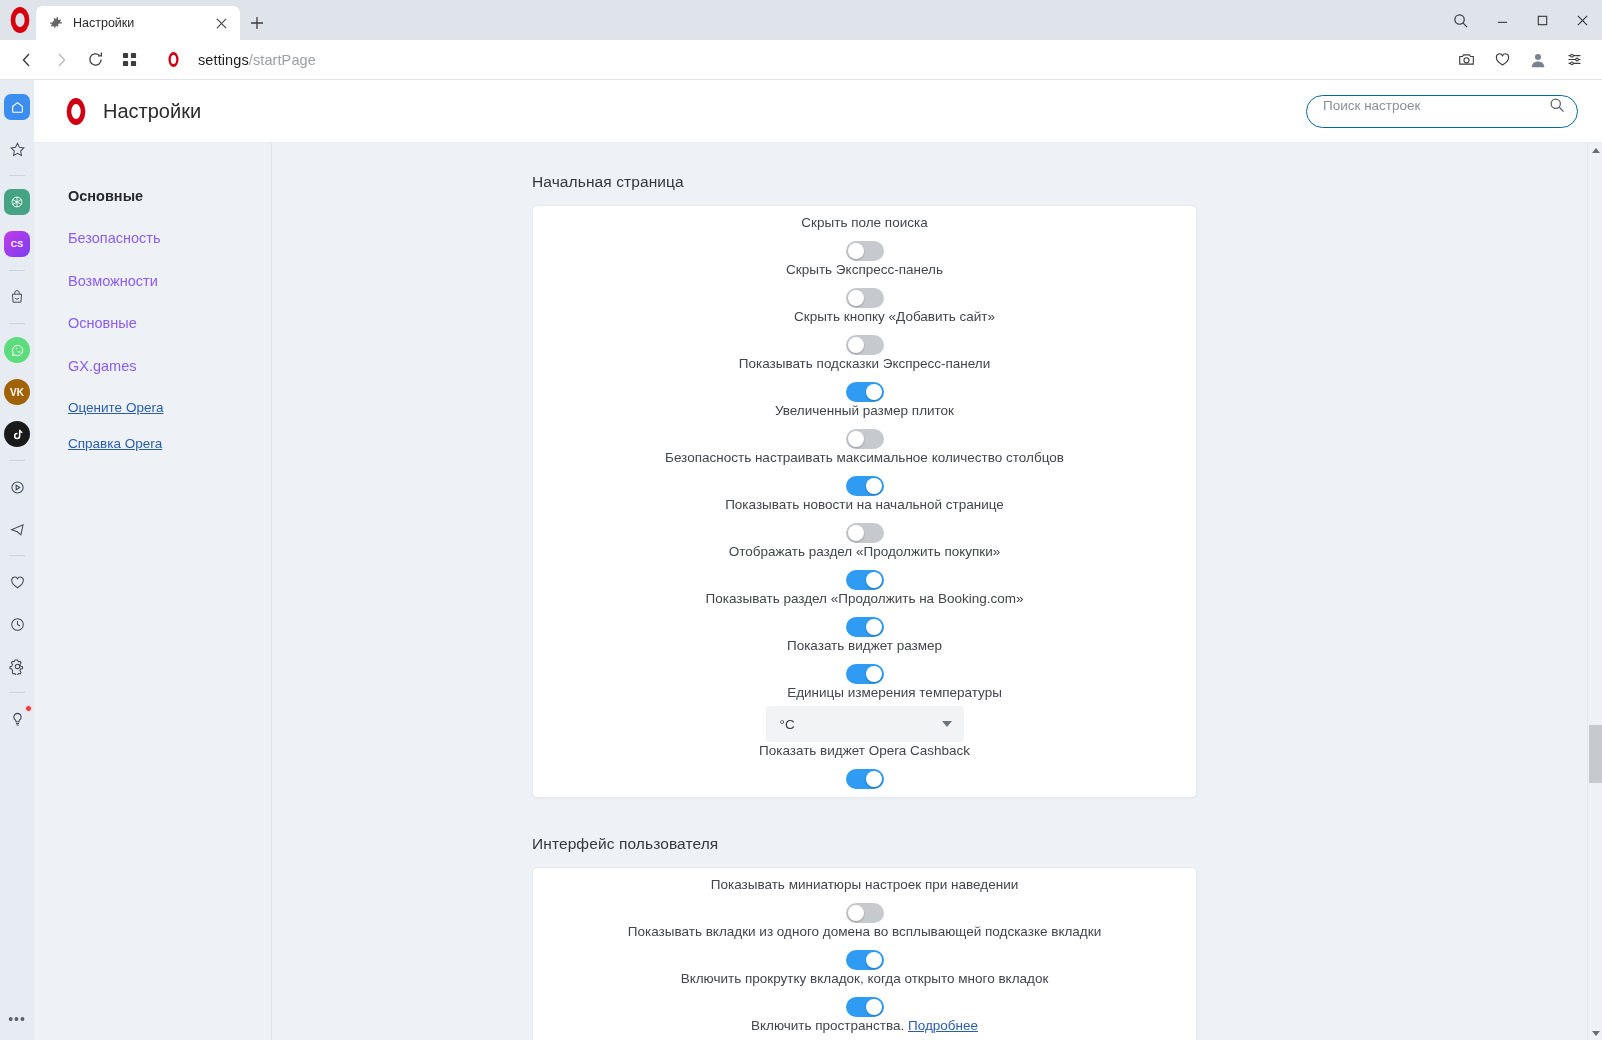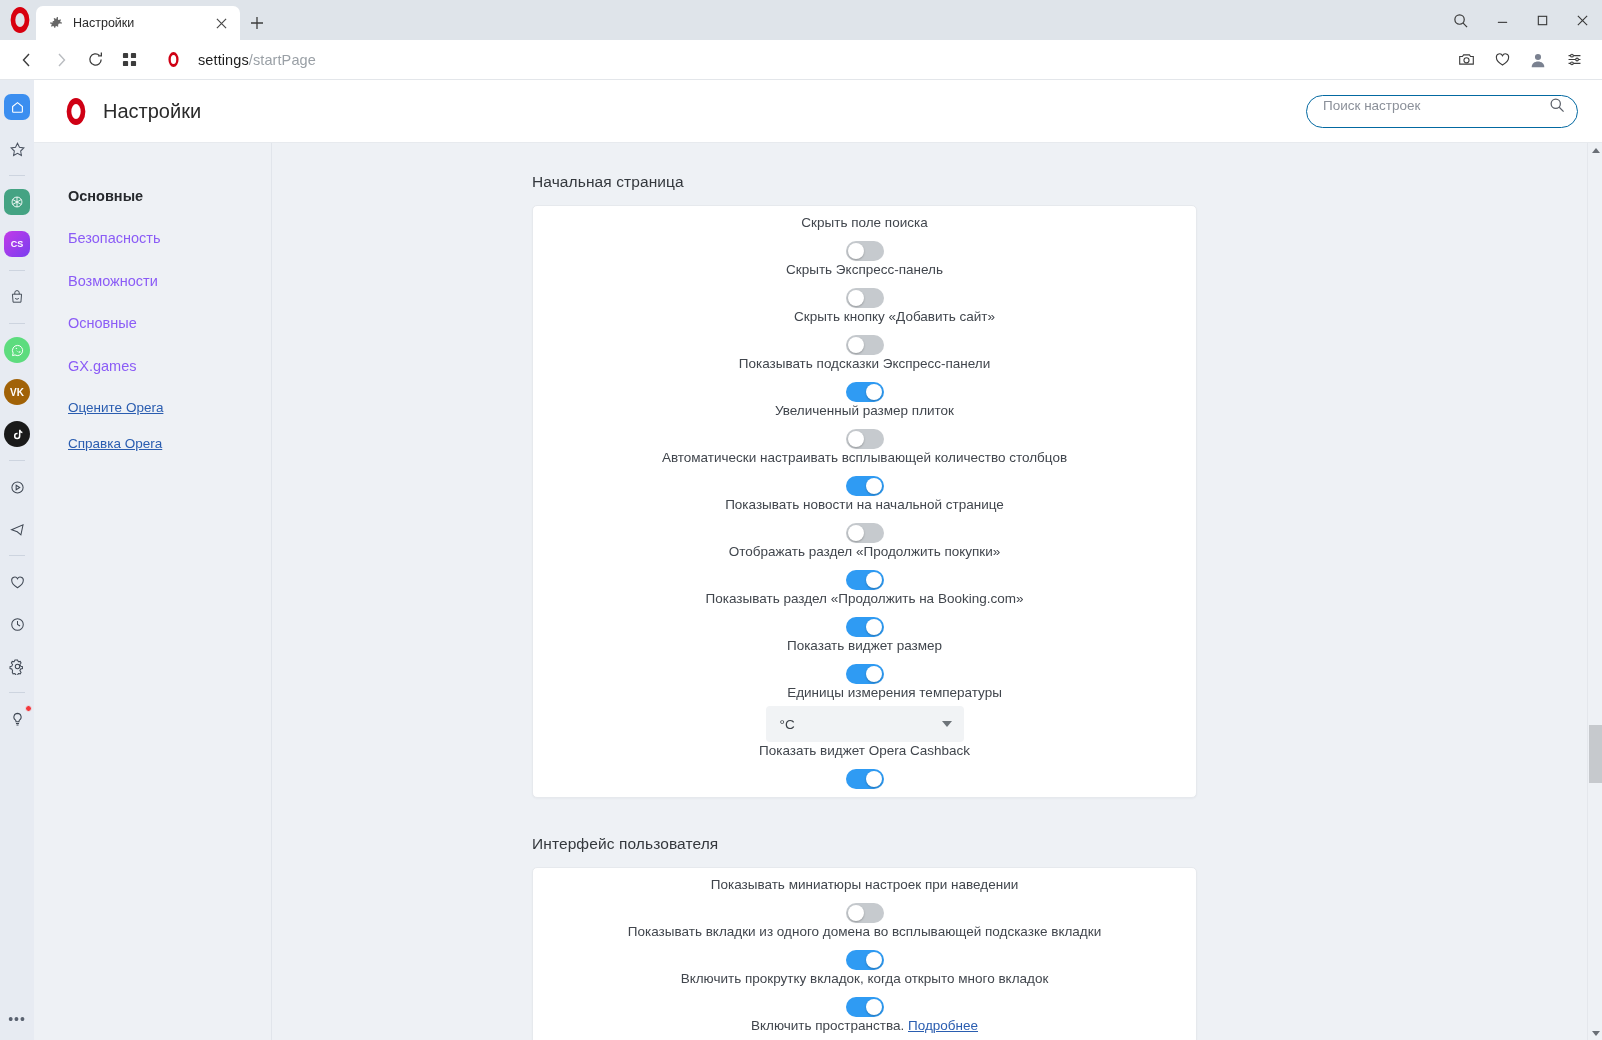--- a/index.html
+++ b/index.html
@@ -440,21 +440,21 @@
               <span class="knob"></span>
             </div>
         </div>
         <div class="row">
           <div class="row-label">Увеличенный размер плиток</div>
           <div class="toggle">
               <span class="knob"></span>
             </div>
         </div>
         <div class="row">
-          <div class="row-label">Автоматически настраивать всплывающей количество столбцов</div>
+          <div class="row-label">Безопасность настраивать максимальное количество столбцов</div>
           <div class="toggle on">
               <span class="knob"></span>
             </div>
         </div>
         <div class="row">
           <div class="row-label">Показывать новости на начальной странице</div>
           <div class="toggle">
               <span class="knob"></span>
             </div>
         </div>

